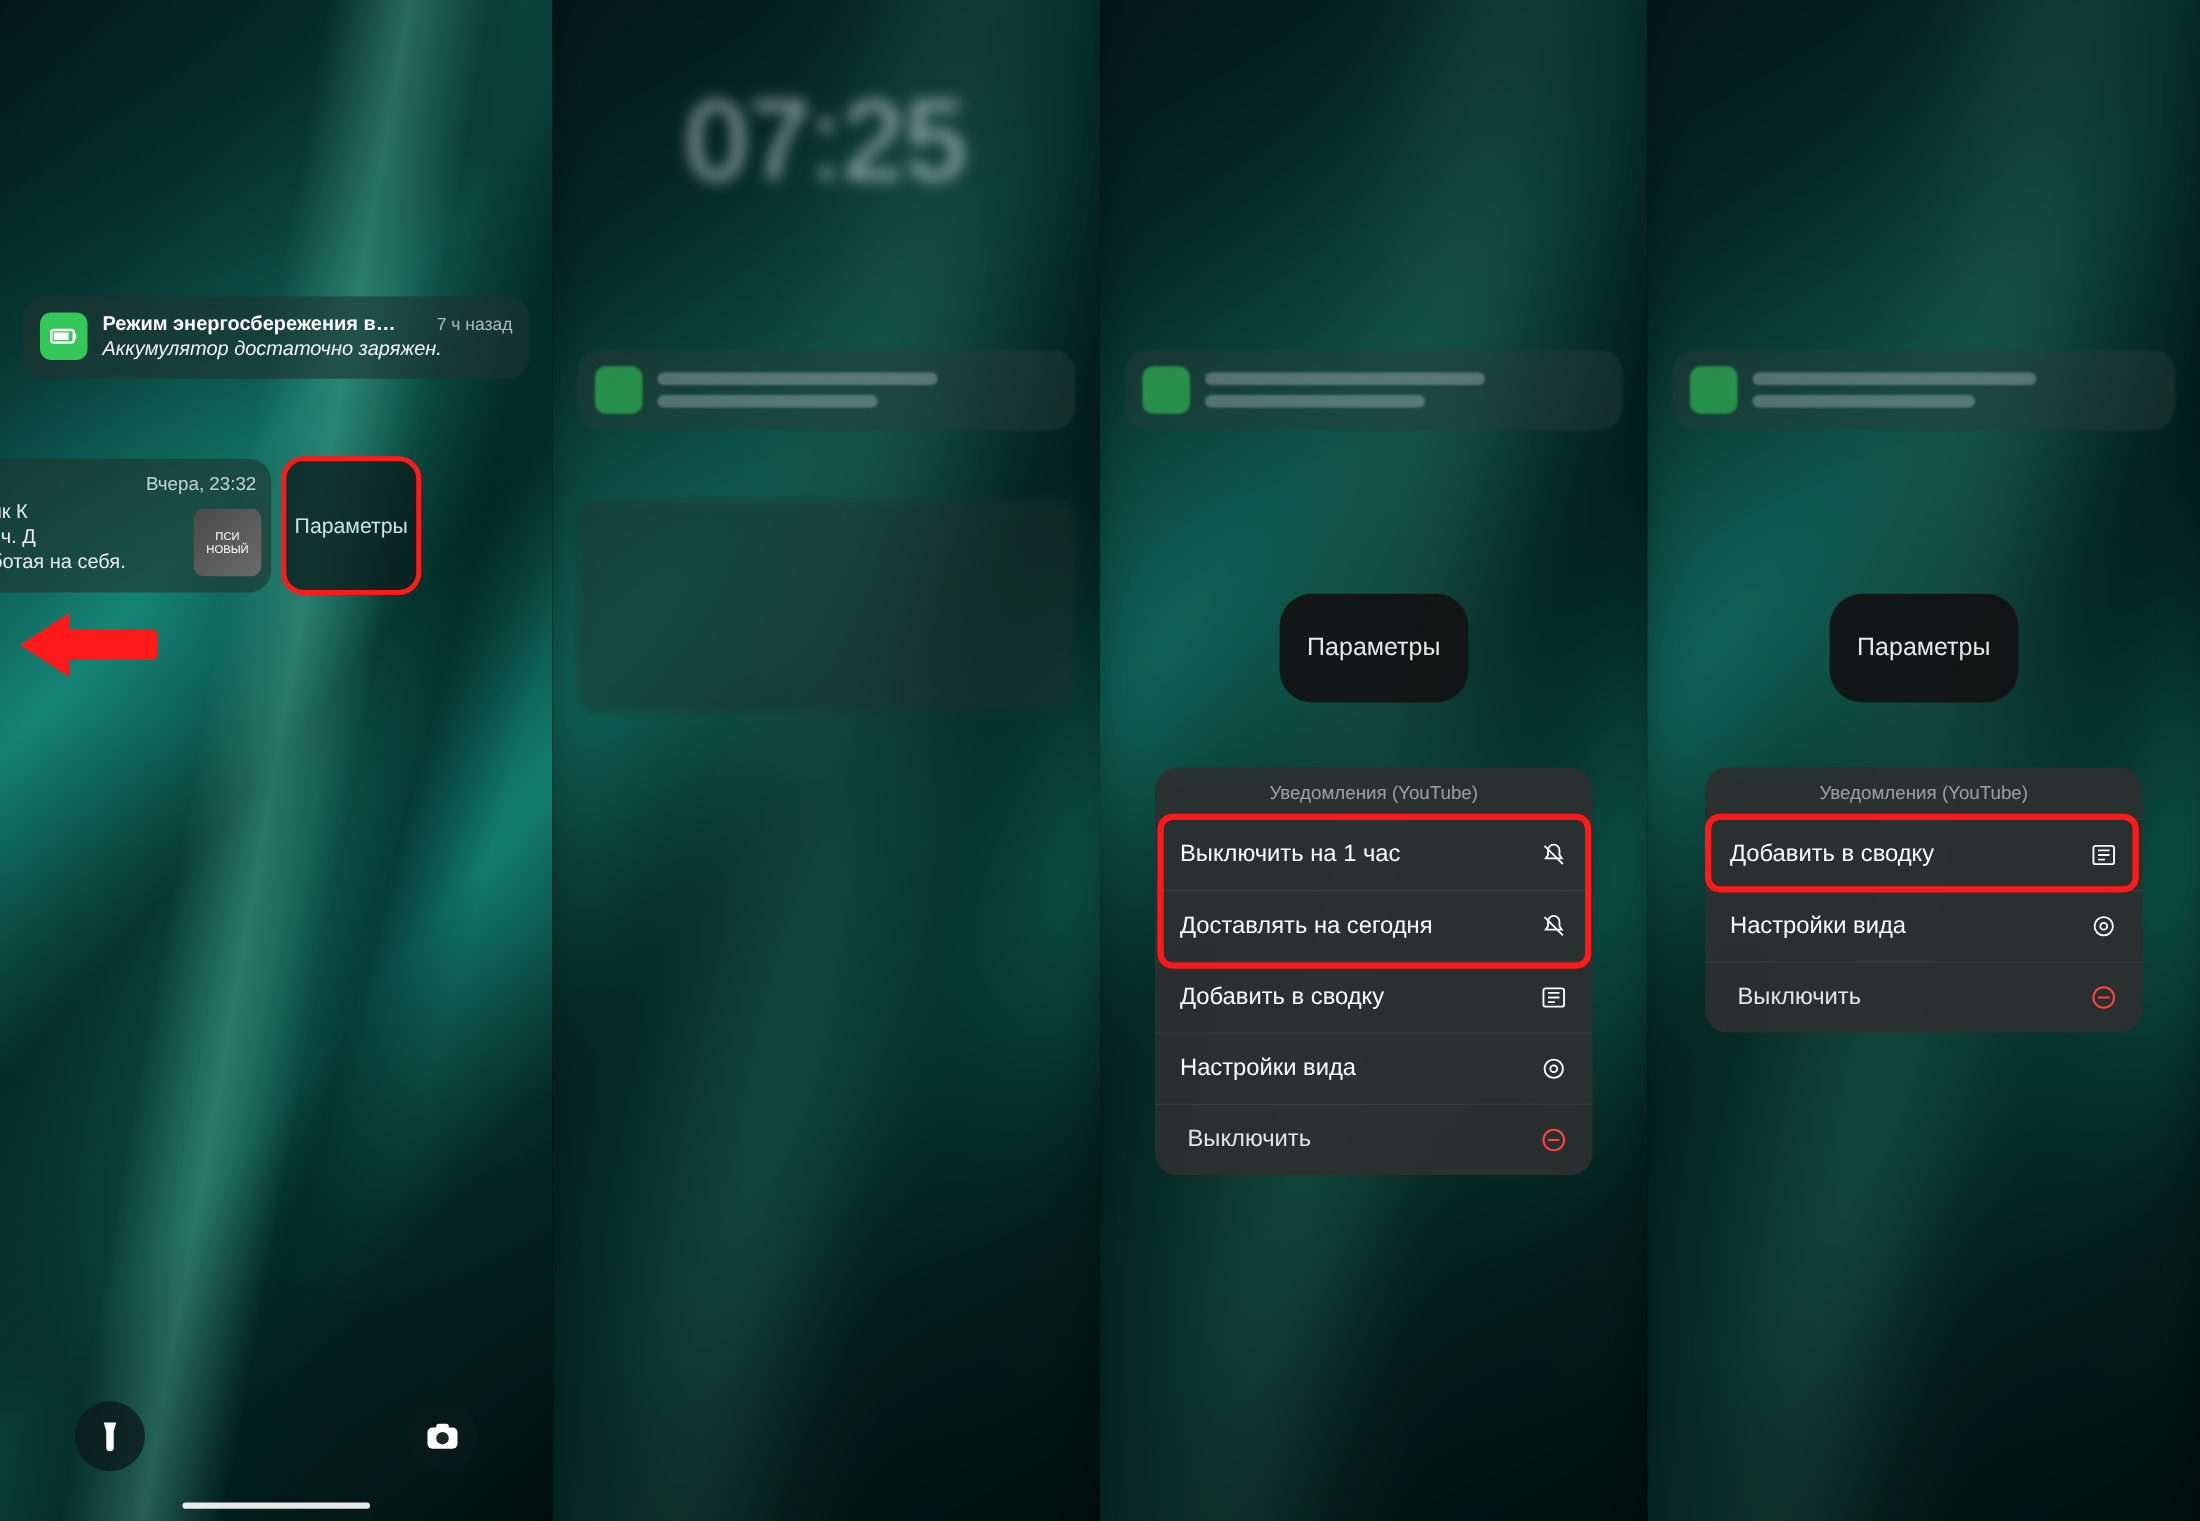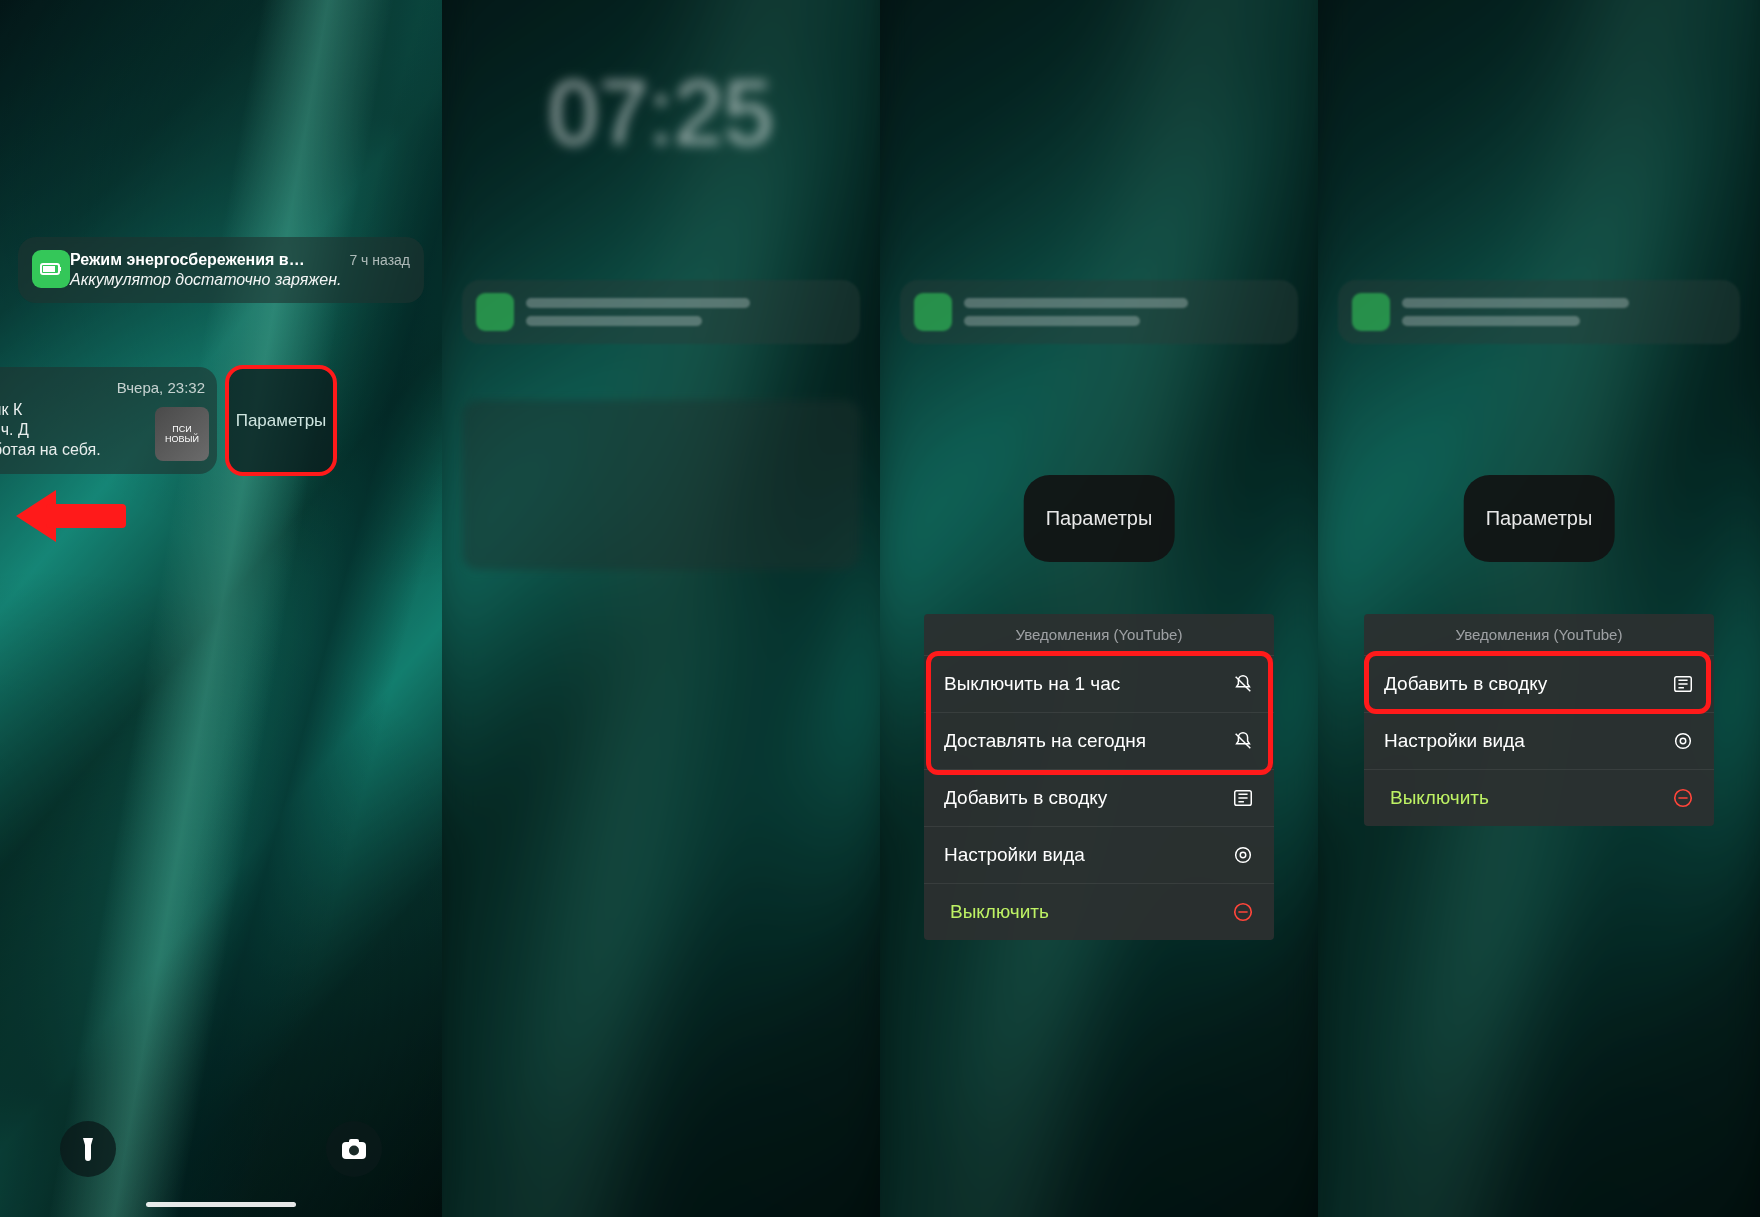--- a/index.html
+++ b/index.html
@@ -29,21 +29,21 @@
   .dim { position:absolute; inset:0; background:rgba(0,0,0,0.18); }
 
   
   .lock-icon { width:30px; height:40px; color:#fff; margin:30px auto 6px; display:block; }
   .clock { color:#fff; text-align:center; font-size:104px; font-weight:300; letter-spacing:1px; line-height:1.05; }
   .date  { color:#fff; text-align:center; font-size:22px; font-weight:400; margin-top:-2px; }
 
   .notif {
     margin:28px 18px 0; padding:13px 14px; border-radius:18px;
     background:rgba(30,52,48,0.62); backdrop-filter: blur(4px);
-    display:flex; gap:0; align-items:flex-start; color:#fff;
+    display:flex; gap:12px; align-items:flex-start; color:#fff;
   }
   .appicon {
     width:38px; height:38px; border-radius:9px; background:#34c759;
     display:flex; align-items:center; justify-content:center; flex-shrink:0;
   }
   .appicon svg { width:24px; height:24px; stroke:#fff; stroke-width:2; fill:none; }
   .notif .txt { flex:1; min-width:0; font-size:16px; line-height:1.25; }
   .notif .row1 { display:flex; gap:10px; align-items:baseline; }
   .notif .title { font-weight:600; white-space:nowrap; overflow:hidden; text-overflow:ellipsis; flex:1; }
   .notif .time  { color:rgba(255,255,255,0.65); font-size:14px; white-space:nowrap; }
@@ -100,31 +100,31 @@
   
   .float-params {
     position:absolute; top:475px; left:50%; transform:translateX(-50%);
     padding:32px 22px; border-radius:26px; background:rgba(18,18,18,0.9);
     color:#e8e8e8; font-size:20px;
   }
 
   
   .ctx {
     position:absolute; left:50%; transform:translateX(-50%); width:350px;
-    background:rgba(44,48,48,0.94); border-radius:4px; overflow:hidden; color:#fff;
+    background:rgba(44,48,48,0.94); border-radius:18px; overflow:hidden; color:#fff;
   }
   .ctx.p3c { top:614px; }
   .ctx.p4c { top:614px; }
   .ctx-head { text-align:center; color:rgba(235,235,240,0.6); font-size:15px; padding:12px 0; }
   .ctx-item {
     display:flex; align-items:center; justify-content:space-between;
     padding:17px 20px; font-size:19px; color:#fff;
     border-top:1px solid rgba(255,255,255,0.07);
   }
-  .ctx-item.destructive { color:#bef264;padding-left:26px; }
+  .ctx-item.destructive { color:#e5e5e5;padding-left:26px; }
   .ctx-item svg, .ctx-item .glyph { width:22px; height:22px; flex-shrink:0; }
 
   .hl-box {
     position:absolute; border:5px solid #ff1a1a; border-radius:12px; pointer-events:none;
   }
 
   .blur-area { position:absolute; left:0; right:0; top:300px; height:170px; display:flex; gap:10px; padding:0 20px; filter:blur(4px) opacity(0.85); }
   .blur-chip { flex:1; border-radius:16px; background:rgba(30,50,46,0.55); }
 
 </style>

